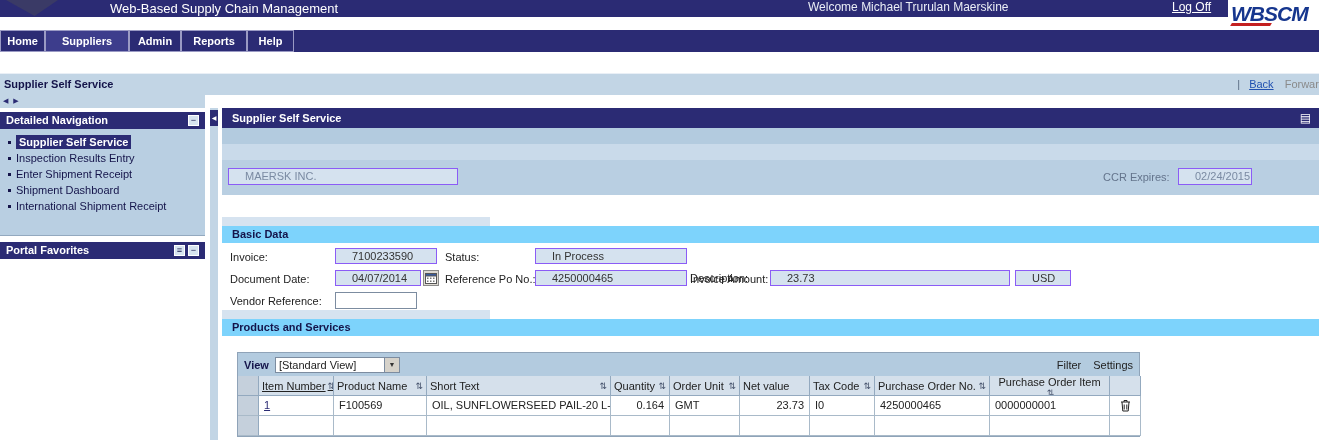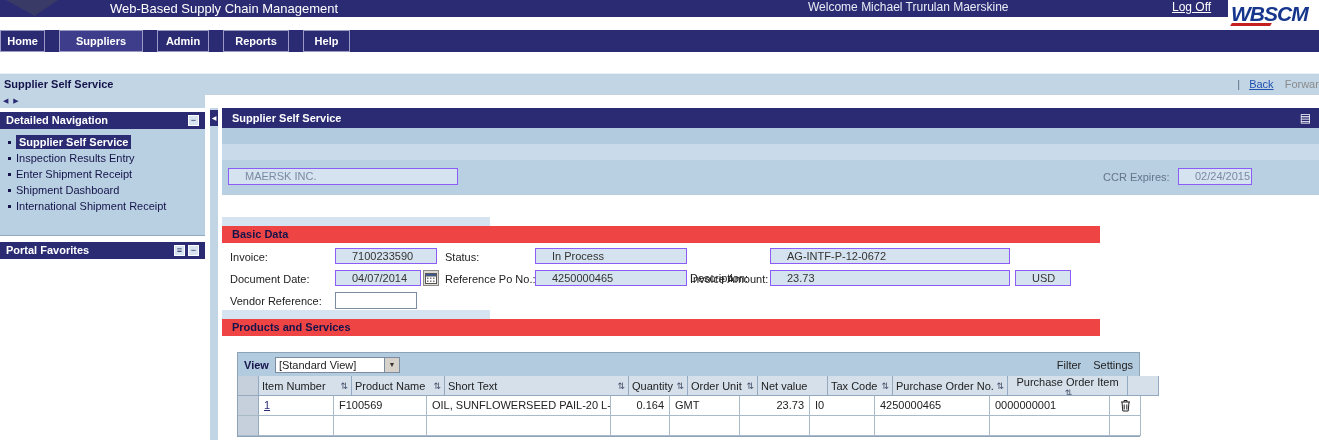--- a/index.html
+++ b/index.html
@@ -17,21 +17,21 @@
   .app-title { left:68px; top:0; line-height:17px; font-size:13px; color:#ffffff; white-space:nowrap;margin-left:42px; }
   .welcome { left:808px; top:0; line-height:15px; font-size:12px; color:#e9edf5; white-space:nowrap; }
   .logoff { left:1172px; top:0; line-height:15px; font-size:12px; color:#ffffff; text-decoration:underline; cursor:pointer; }
   .logo-box { left:1228px; top:0; width:91px; height:29px; background:#ffffff; overflow:hidden; }
   .logo-box span { font-size:21px; font-weight:bold; font-style:italic; color:#16368e; letter-spacing:-1px; line-height:28px; padding-left:3px; display:inline-block; }
   .logo-swoosh { left:1231px; top:23px; width:40px; height:3px; background:#c42020; transform:skewX(-30deg); }
 
   
   .tabrow { left:0; top:30px; width:1319px; height:22px; background:#2b2b74; display:flex; }
   .tab { height:22px; line-height:20px; text-align:center; color:#ffffff; font-weight:bold;
-    background:#2b2b74; border:1px solid #9a9ac4; margin-right:14px; cursor:pointer; }
+    background:#2b2b74; border:1px solid #9a9ac4; margin-right:0; cursor:pointer; }
   .tab.active { background:#3d3d8c; }
 
   
   .subnav { left:0; top:52px; width:1319px; height:20px; background:#a8c2d8; line-height:20px; padding-left:5px; white-space:nowrap; }
   .subnav-item { color:#1a1a52; cursor:pointer; }
   .subnav-item.active { font-weight:bold; }
   .pipe { color:#5a6e84; margin:0 10px; }
 
   
   .crumbrow { left:0; top:73px; width:1319px; height:22px; background:#c2d5e5; border-top:1px solid #e9eff6; line-height:21px; }
@@ -64,21 +64,21 @@
   .band3 { left:222px; top:160px; width:1097px; height:35px; background:#b9cfe2; }
 
   .field-gray { background:#d5e2ef; border:1px solid #8b5cf6; color:#333333; font-size:11px;
     line-height:14px; padding:0 16px; overflow:hidden; white-space:nowrap; font-family:"Liberation Sans",sans-serif; }
   .field-muted { color:#7a8aa2; }
   .field-white { background:#ffffff; border:1px solid #7c8ca0; font-size:11px; padding:0 3px; font-family:"Liberation Sans",sans-serif; }
   .lbl { color:#222222; white-space:nowrap; }
   .lbl-muted { color:#64748c; white-space:nowrap; }
 
   .section-tab { height:9px; background:#d6e3f0; }
-  .section-hdr { width:878px; height:17px; background:#ef4444; color:#14144a; font-weight:bold; line-height:17px; padding-left:10px; }
+  .section-hdr { width:1097px; height:17px; background:#7dd3fc; color:#14144a; font-weight:bold; line-height:17px; padding-left:10px; }
 
   .cal-btn { width:16px; height:16px; background:#ddd9d1; border:1px solid #8a8a8a; display:flex; align-items:center; justify-content:center; cursor:pointer; padding:0; }
 
   
   .tablewrap { left:237px; top:352px; width:903px; }
   .viewbar { height:24px; background:#b3cbdf; border:1px solid #8fa3b8; border-bottom:none; display:flex; align-items:center; padding:0 6px; }
   .view-lbl { font-weight:bold; color:#14144a; margin-right:6px; }
   .dd-box { width:110px; height:16px; background:#ffffff; border:1px solid #7c8ca0; line-height:14px; padding:0 3px; overflow:hidden; white-space:nowrap; cursor:pointer; }
   .dd-btn { width:15px; height:16px; background:#d6d2ca; border:1px solid #7c8ca0; border-left:none; font-size:7px; line-height:14px; text-align:center; color:#333; cursor:pointer; }
   .vb-spacer { flex:1; }
@@ -186,21 +186,20 @@
   <div class="abs section-tab" style="left:222px; top:217px; width:268px;"></div>
   <div class="abs section-hdr" style="left:222px; top:226px;">
     <span>Basic Data</span>
   </div>
 
   <div class="abs lbl" style="left:230px; top:251px;">Invoice:</div>
   <div class="abs field-gray" style="left:335px; top:248px; width:102px; height:16px;">7100233590</div>
   <div class="abs lbl" style="left:445px; top:251px;">Status:</div>
   <div class="abs field-gray" style="left:535px; top:248px; width:152px; height:16px;">In Process</div>
   <div class="abs lbl" style="left:690px; top:251px;margin-top:21px;">Description:</div>
-  <div class="abs field-gray" style="left:770px; top:248px; width:240px; height:16px;">AG-INTF-P-12-0672</div>
 
   <div class="abs lbl" style="left:230px; top:273px;">Document Date:</div>
   <div class="abs field-gray" style="left:335px; top:270px; width:86px; height:16px;">04/07/2014</div>
   <button class="abs cal-btn" style="left:423px; top:270px;">
     <svg width="12" height="12" viewBox="0 0 12 12">
       <rect x="0.5" y="1.5" width="11" height="10" fill="#ffffff" stroke="#555555"></rect>
       <rect x="0.5" y="1.5" width="11" height="2.5" fill="#3a5a9a" stroke="#555555"></rect>
       <g fill="#777777">
         <rect x="2" y="5.5" width="1.5" height="1.5"></rect>
           <rect x="5" y="5.5" width="1.5" height="1.5"></rect>
@@ -230,21 +229,21 @@
       <span class="view-lbl">View</span>
       <div class="dd-box">[Standard View]</div>
       <div class="dd-btn">▼</div>
       <div class="vb-spacer"></div>
       <span class="vb-link">Filter</span>
       <span class="vb-link">Settings</span>
     </div>
     <div class="tbl">
       <div class="trow">
         <div class="selcell" style="width:21px; background:#c5d0dc; border-bottom:1px solid #93a9bf;"></div>
-        <div class="hcell" style="width:93px;">
+        <div class="hcell" style="width:75px;text-decoration:underline;">
             <span>Item Number</span>
             <span class="sort">⇅</span>
           </div>
         <div class="hcell" style="width:93px;">
             <span>Product Name</span>
             <span class="sort">⇅</span>
           </div>
         <div class="hcell" style="width:184px;">
             <span>Short Text</span>
             <span class="sort">⇅</span>

